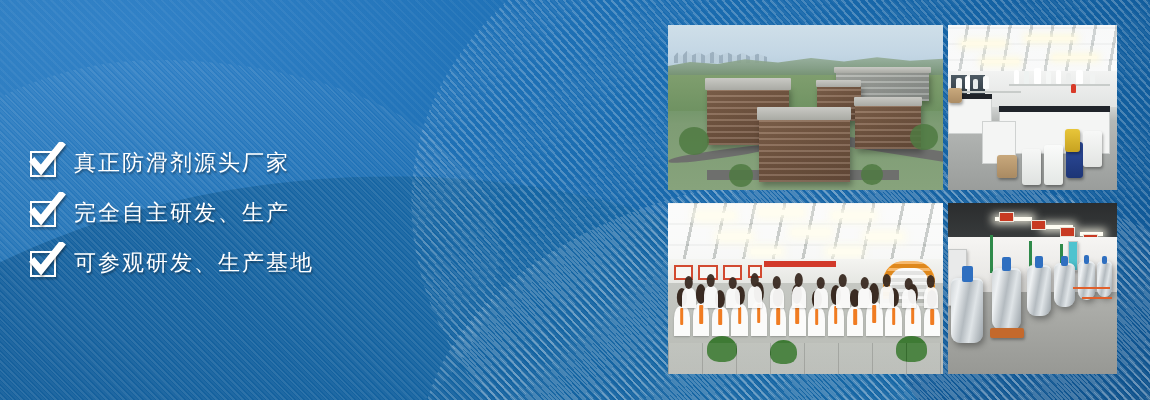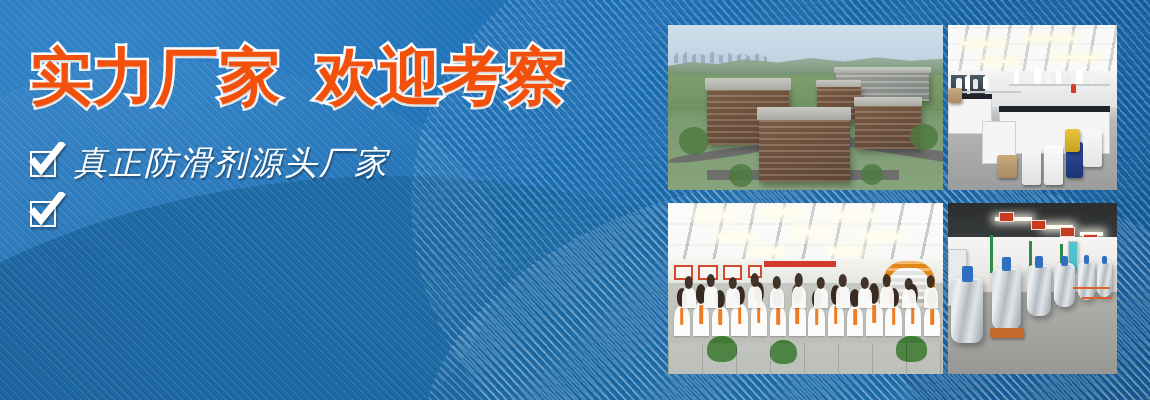--- a/index.html
+++ b/index.html
@@ -138,27 +138,26 @@
     position:absolute; left:0; top:2px;
     width:26px; height:26px;
     border:2px solid #ffffff;
     box-sizing:border-box;
     filter:drop-shadow(1px 2px 1px rgba(0,0,0,.35));
   }
   .chk svg { position:absolute; left:-2px; top:-7px; width:38px; height:38px;
              filter:drop-shadow(1px 2px 1px rgba(0,0,0,.4)); }
 
   .bullet-text {
-    font-size:33px;
+    font-size:22px;
     font-weight:500;
     color:#ffffff;
     letter-spacing:2px;
     white-space:nowrap;
     text-shadow:1px 2px 2px rgba(0,0,0,.38);
-    font-style:italic;
   }
 
   
   .photos {
     position:absolute;
     left:668px; top:25px;
     width:449px; height:349px;
     display:grid;
     grid-template-columns:275px 169px;
     grid-template-rows:165px 171px;
@@ -281,46 +280,51 @@
   <div class="bg-base"></div>
   <div class="swoosh-light"></div>
   <div class="swoosh-dark"></div>
   <div class="stripes"></div>
   <div class="stripes-left"></div>
   <div class="stripes-strong"></div>
   <div class="stripes-bottom"></div>
 
   <div class="copy">
 
-    <div class="headline">
-      <span>实力厂家</span>
-      <span class="gap"></span>
-      <span>欢迎考察</span>
-    </div>
 
     <div class="bullets">
 
       <div class="bullet">
         <span class="chk">
           <span class="box"></span>
           <svg viewBox="0 0 38 38">
               <path d="M6 20 L13 28 L33 3" fill="none" stroke="#ffffff" stroke-width="7" stroke-linecap="square" stroke-linejoin="miter"></path>
             </svg>
         </span>
         <span class="bullet-text">真正防滑剂源头厂家</span>
       </div>
 
-
       <div class="bullet">
         <span class="chk">
           <span class="box"></span>
           <svg viewBox="0 0 38 38">
               <path d="M6 20 L13 28 L33 3" fill="none" stroke="#ffffff" stroke-width="7" stroke-linecap="square" stroke-linejoin="miter"></path>
             </svg>
         </span>
+        <span class="bullet-text">完全自主研发、生产</span>
+      </div>
+
+      <div class="bullet">
+        <span class="chk">
+          <span class="box"></span>
+          <svg viewBox="0 0 38 38">
+              <path d="M6 20 L13 28 L33 3" fill="none" stroke="#ffffff" stroke-width="7" stroke-linecap="square" stroke-linejoin="miter"></path>
+            </svg>
+        </span>
+        <span class="bullet-text">可参观研发、生产基地</span>
       </div>
 
 
     </div>
   </div>
 
   <div class="photos">
 
     <div class="photo p-campus">
       <div class="skyline"></div>

